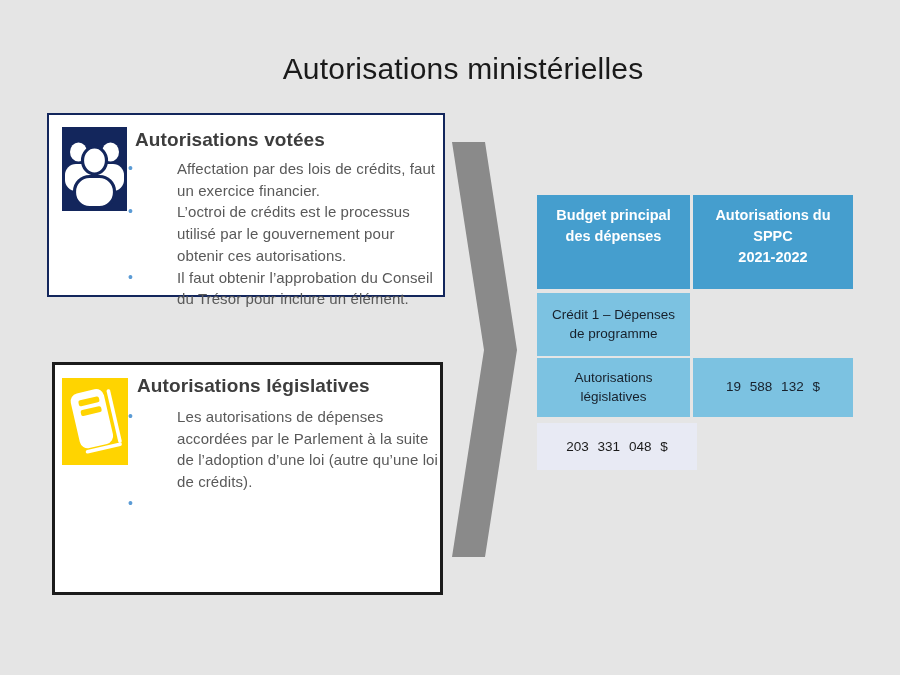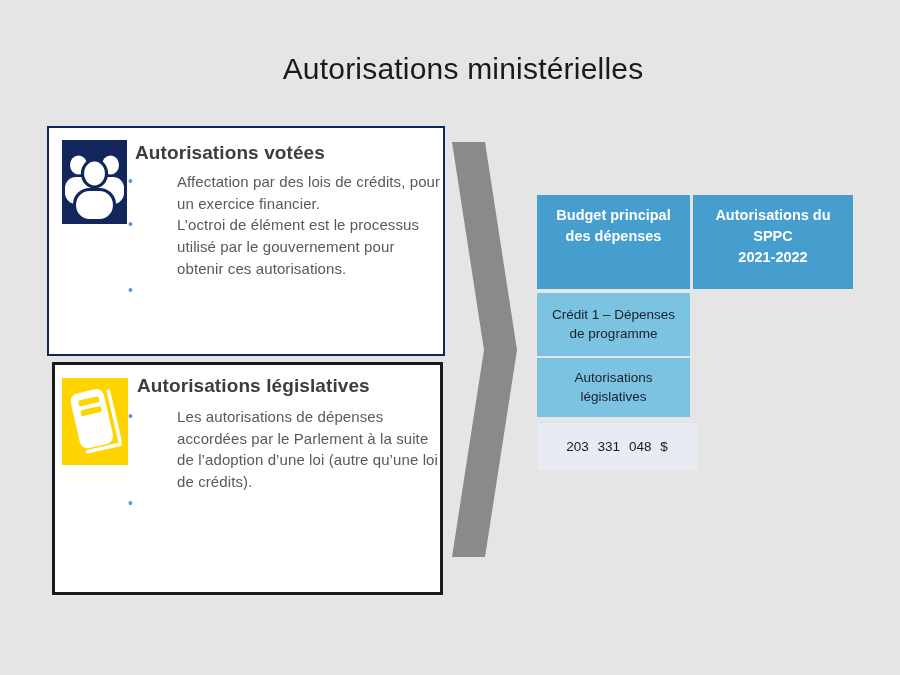--- a/index.html
+++ b/index.html
@@ -7,21 +7,21 @@
     position:relative;width:900px;height:675px;background:#e5e5e5;overflow:hidden;
     font-family:Liberation Sans, sans-serif;
     padding-left:48px;
   }
   .title{
     position:absolute;left:0;right:22px;top:52px;margin:0;
     text-align:center;font-size:30px;font-weight:400;color:#1a1a1a;letter-spacing:.2px;
   }
   
   .box{position:absolute;background:#fff;box-sizing:border-box;}
-  .box-voted{left:47px;top:126px;width:398px;height:230px;border:2.5px solid #13265C;}
+  .box-voted{left:47px;top:113px;width:398px;height:184px;border:2.5px solid #13265C;}
   .box-leg{left:52px;top:362px;width:391px;height:233px;border:3px solid #1b1b1b;}
   .box-icon{position:absolute;display:block;}
   .box-voted .box-icon{left:13px;top:12px;}
   .box-leg .box-icon{left:7px;top:13px;}
   .box-heading{
     margin:0;font-size:19px;font-weight:700;color:#3d3d3d;letter-spacing:.1px;
   }
   .box-voted .box-heading{margin:14px 0 0 86px;}
   .box-leg .box-heading{margin:10px 0 0 82px;}
   .bullets{list-style:none;margin:0;padding:0;}
@@ -75,28 +75,29 @@
       <ellipse cx="48.5" cy="25" rx="8.5" ry="9.5" fill="#fff"></ellipse>
       <rect x="3" y="37" width="27" height="27" rx="11" fill="#fff"></rect>
       <rect x="35" y="37" width="27" height="27" rx="11" fill="#fff"></rect>
       <ellipse cx="32.5" cy="33.5" rx="12" ry="13.5" fill="#fff" stroke="#13265C" stroke-width="3.2"></ellipse>
       <rect x="12.5" y="49.5" width="40" height="31" rx="15" fill="#fff" stroke="#13265C" stroke-width="3.2"></rect>
     </svg>
     <h2 class="box-heading">Autorisations votées</h2>
     <ul class="bullets">
       <li>
         <span class="dot">•</span>
-        <span class="btxt">Affectation par des lois de crédits, pour un exercice financier.</span>
+        <span class="btxt">Affectation par des lois de crédits, faut un exercice financier.</span>
       </li>
       <li>
         <span class="dot">•</span>
-        <span class="btxt">L’octroi de élément est le processus utilisé par le gouvernement pour obtenir ces autorisations.</span>
+        <span class="btxt">L’octroi de crédits est le processus utilisé par le gouvernement pour obtenir ces autorisations.</span>
       </li>
       <li>
         <span class="dot">•</span>
+        <span class="btxt">Il faut obtenir l’approbation du Conseil du Trésor pour inclure un élément.</span>
       </li>
     </ul>
   </section>
 
   <section class="box box-leg">
     <svg class="box-icon" width="66" height="87" viewBox="0 0 66 87" aria-hidden="true">
       <rect x="0" y="0" width="66" height="87" fill="#FFD400"></rect>
       <g transform="rotate(-13 33 43)">
         <rect x="51" y="15" width="3.6" height="55" rx="1.8" fill="#fff"></rect>
         <rect x="17" y="69.5" width="37" height="3.6" rx="1.8" fill="#fff"></rect>
@@ -127,19 +128,20 @@
 des dépenses</div>
       <div class="cell c2">Autorisations du
 SPPC
 2021-2022</div>
     </div>
     <div class="trow trow-1 data-row">
       <div class="cell c1 lbl">Crédit 1 – Dépenses de programme</div>
     </div>
     <div class="trow trow-2 data-row">
       <div class="cell c1 lbl">Autorisations législatives</div>
+      <div class="cell c2 val">19 588 132 $</div>
     </div>
     <div class="trow total-row">
       <div class="cell c2 val">203 331 048 $</div>
     </div>
   </div>
 
 </div>
 
 </body></html>

